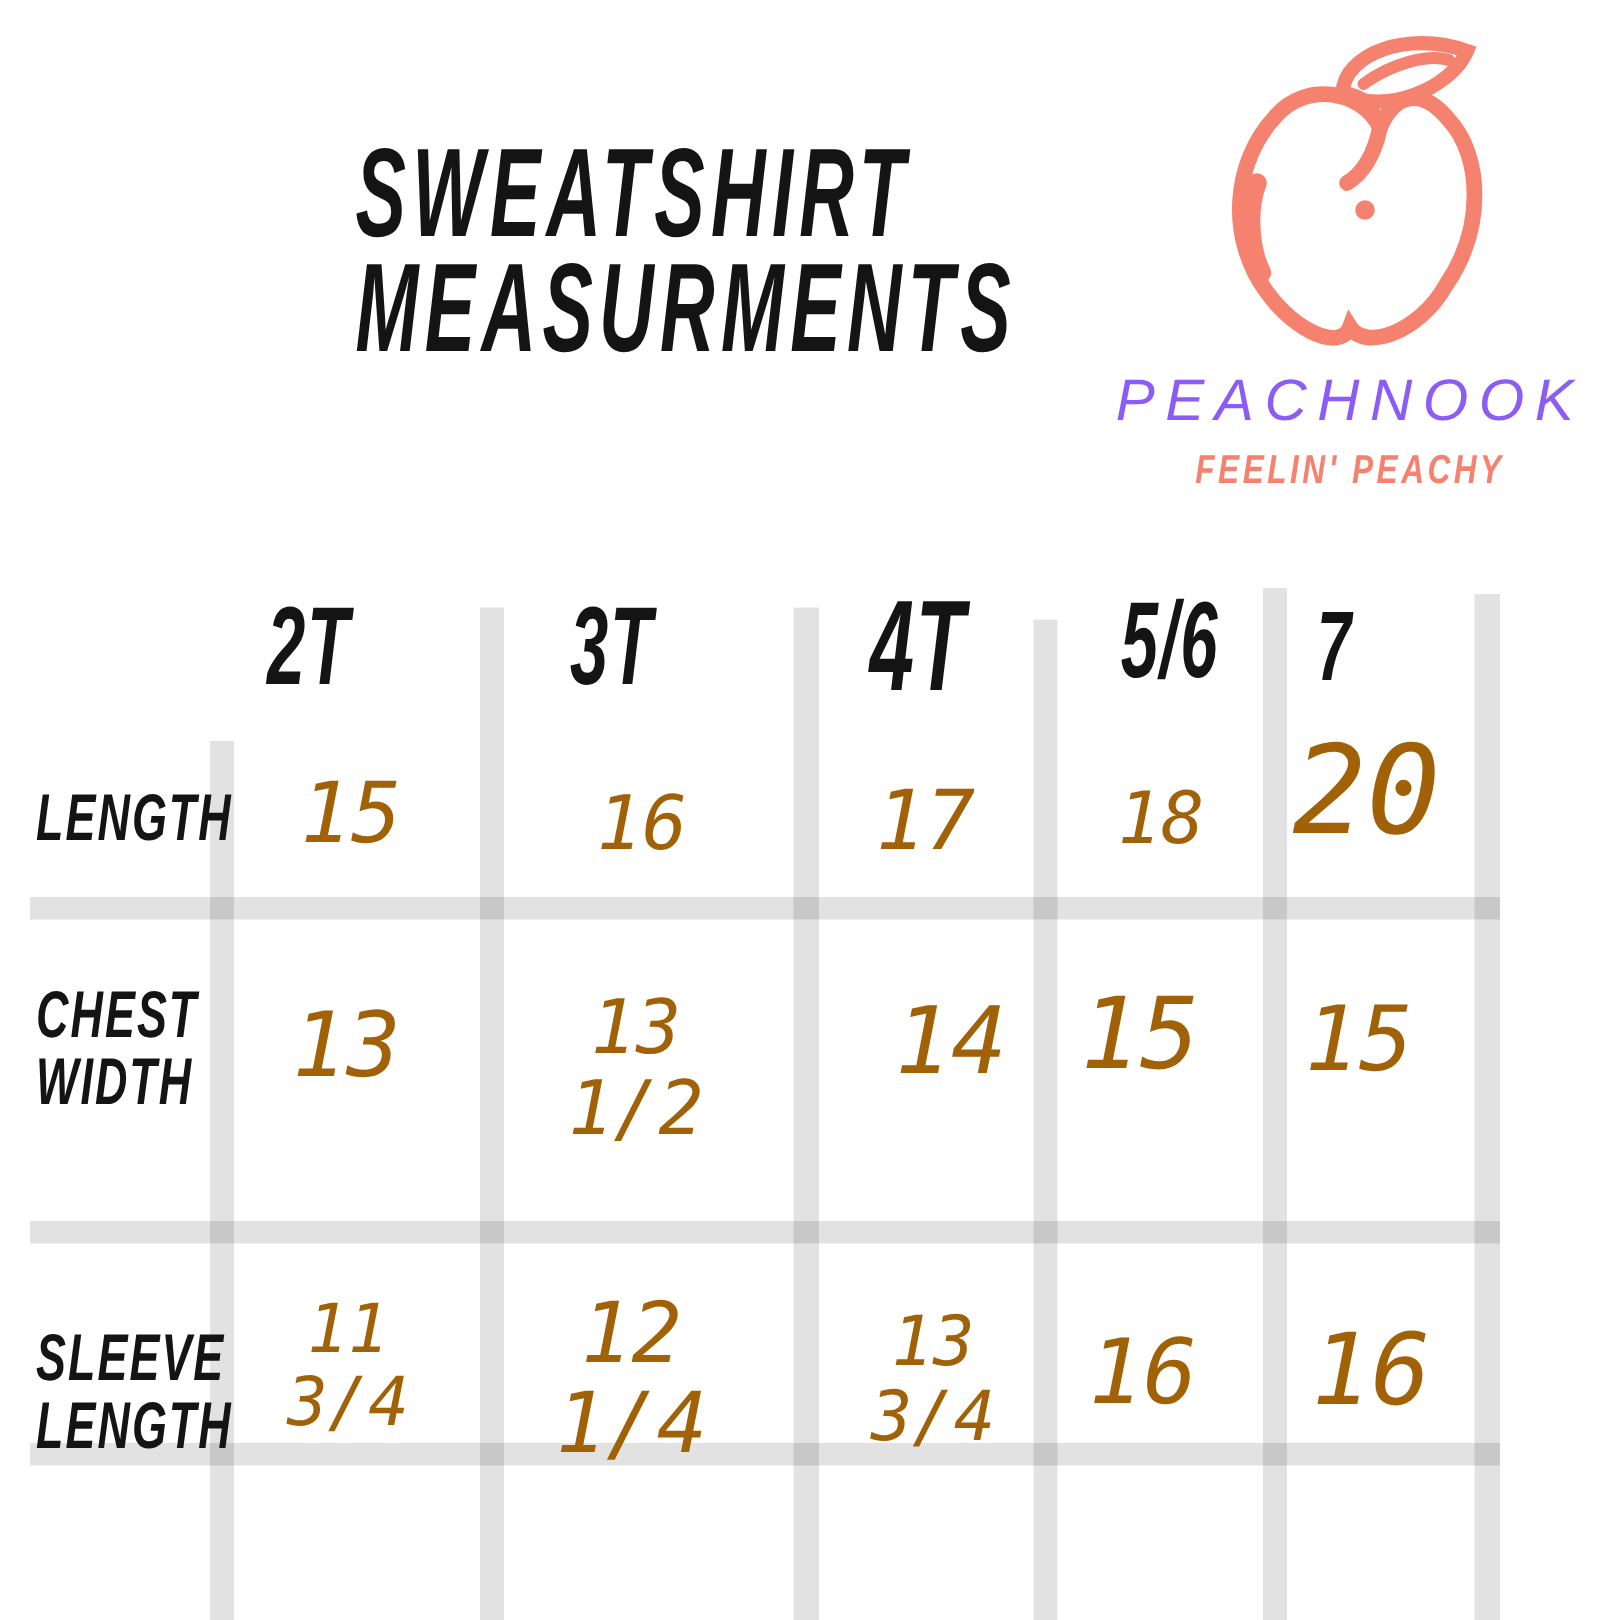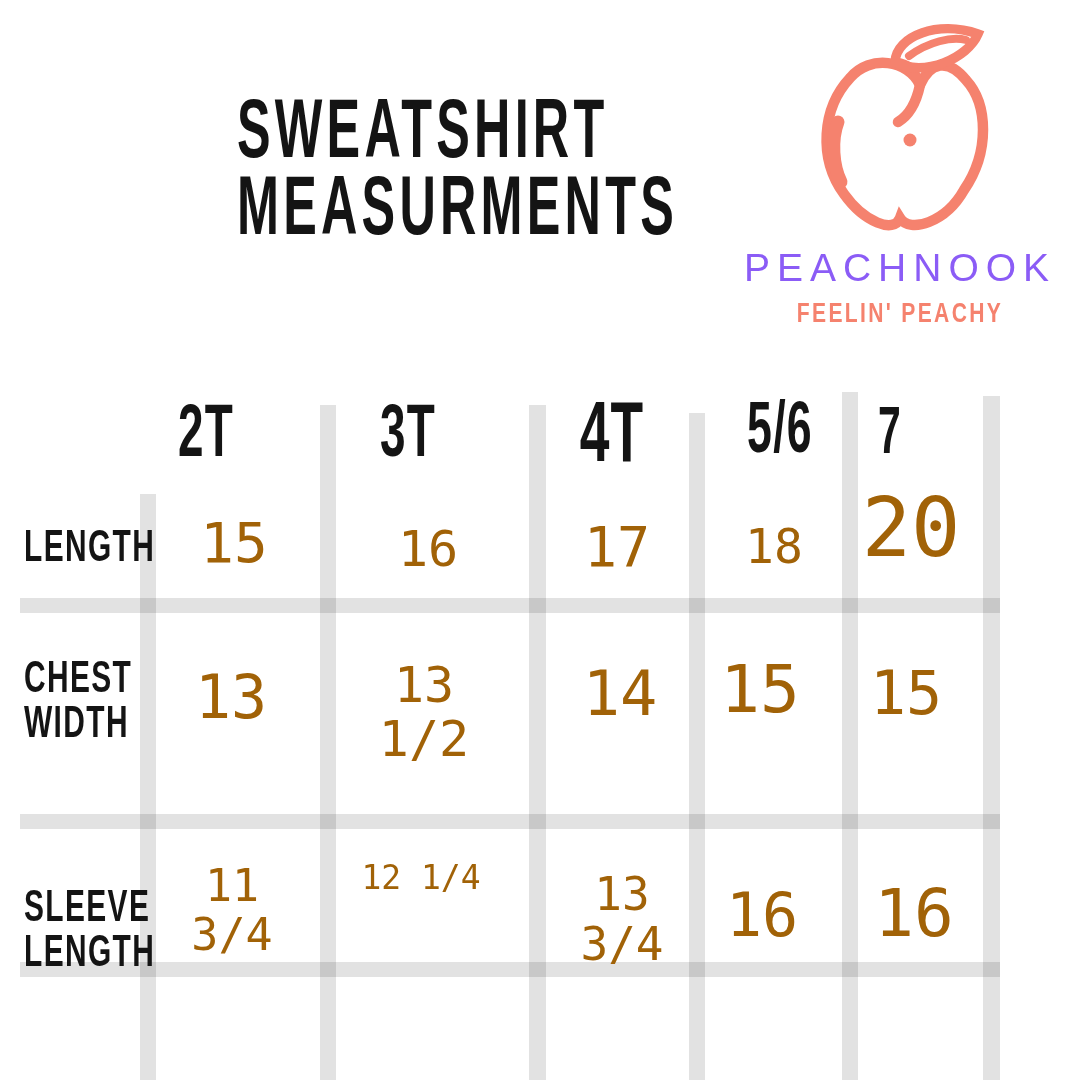--- a/index.html
+++ b/index.html
@@ -1,18 +1,18 @@
 <!DOCTYPE html>
 <html><head>
 <meta charset="utf-8">
 <style>
   html,body{margin:0;padding:0;background:#fff;}
   .canvas{
     position:relative;width:1080px;height:1080px;background:#fff;overflow:hidden;
-    font-family:"Liberation Sans",sans-serif;color:#1b1b1b;
+    font-family:"Liberation Sans",sans-serif;color:#1b1b1b;font-style:italic;
   }
   
   .cond{
     font-weight:700;
     transform:scaleX(var(--sx,.62));
     transform-origin:50% 0;
     letter-spacing:2px;
     white-space:nowrap;
   }
   .cond-left{transform-origin:0 0;white-space:normal;}
@@ -100,24 +100,24 @@
     <div class="row-label cond cond-left" style="top:884px">SLEEVE LENGTH</div>
 
     <div class="cell" style="left:164px;top:512px;font-size:56px">15</div>
     <div class="cell" style="left:358px;top:522px;font-size:50px">16</div>
     <div class="cell" style="left:547px;top:517px;font-size:55px">17</div>
     <div class="cell" style="left:704px;top:520px;font-size:48px">18</div>
     <div class="cell" style="left:841px;top:483px;font-size:82px">20</div>
 
     <div class="cell" style="left:161px;top:664px;font-size:60px">13</div>
     <div class="cell wrap" style="left:364px;top:658px;font-size:50px">13 1/2</div>
-    <div class="cell" style="left:550px;top:660px;font-size:62px">14</div>
+    <div class="cell" style="left:564px;top:660px;font-size:62px">14</div>
     <div class="cell" style="left:690px;top:654px;font-size:66px">15</div>
     <div class="cell" style="left:836px;top:660px;font-size:60px">15</div>
 
     <div class="cell wrap" style="left:172px;top:862px;font-size:45px">11 3/4</div>
-    <div class="cell wrap" style="left:361px;top:860px;font-size:33px">12 1/4</div>
+    <div class="cell wrap" style="left:361px;top:860px;font-size:56px">12 1/4</div>
     <div class="cell wrap" style="left:562px;top:870px;font-size:46px">13 3/4</div>
     <div class="cell" style="left:692px;top:882px;font-size:60px">16</div>
     <div class="cell" style="left:844px;top:878px;font-size:66px">16</div>
 
   </div>
 </div>
 
 </body></html>

